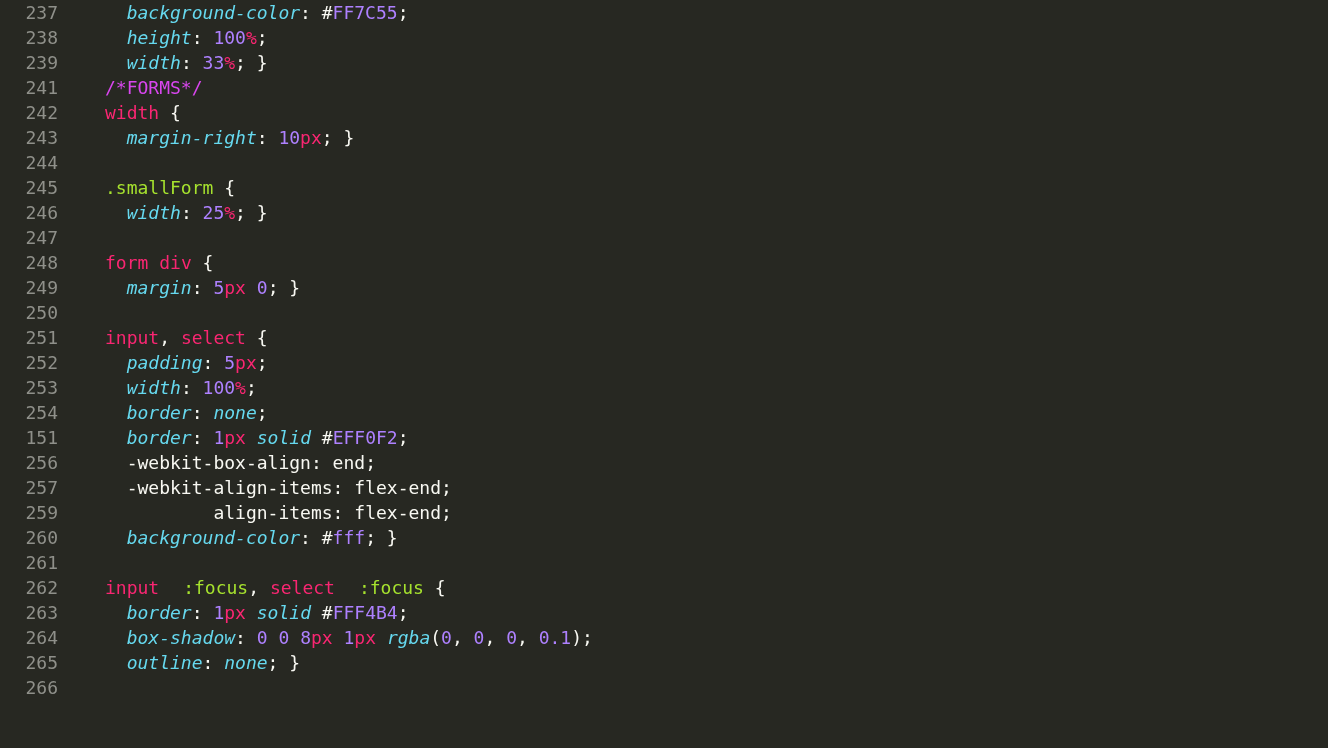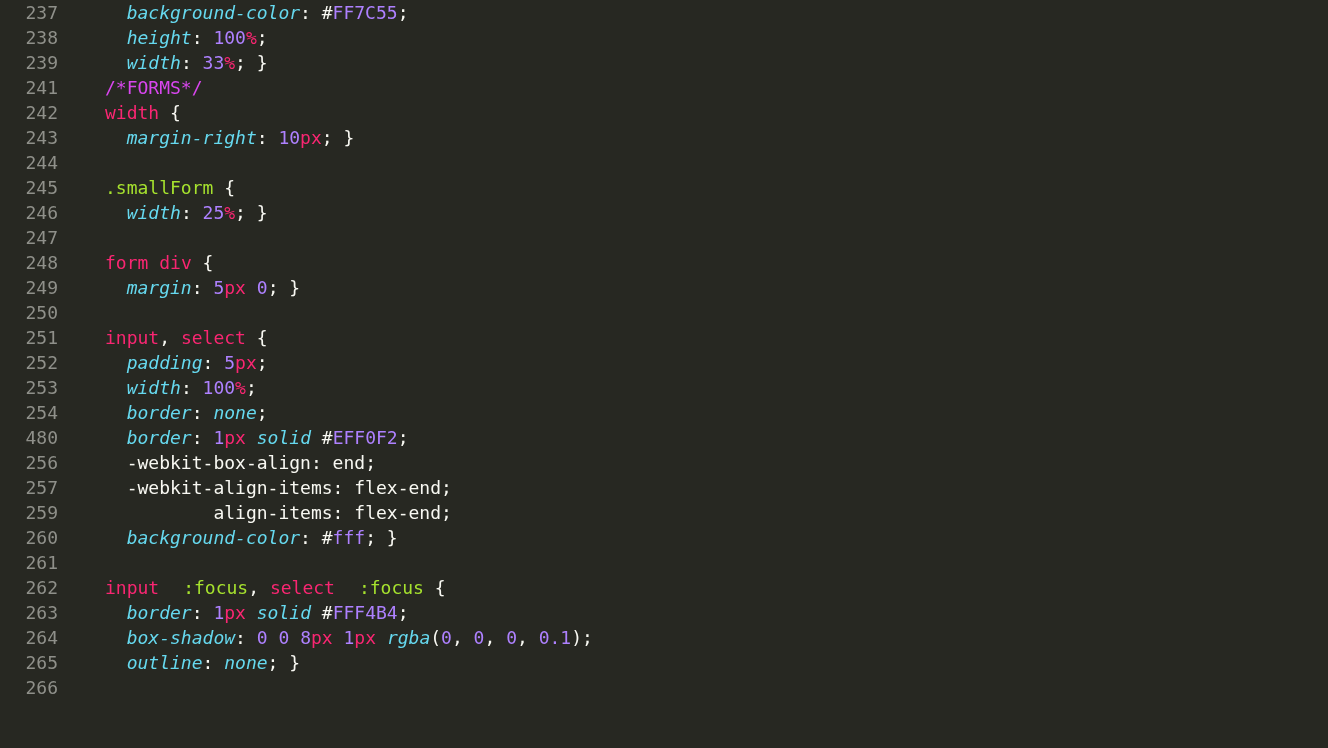--- a/index.html
+++ b/index.html
@@ -138,21 +138,21 @@
     <span class="gutter">253</span>
     <span class="code"><span class="guide">  </span><span class="prop">width</span><span class="punct">: </span><span class="num">100</span><span class="unit">%</span><span class="punct">;</span></span>
   </div>
 
   <div class="row">
     <span class="gutter">254</span>
     <span class="code"><span class="guide">  </span><span class="prop">border</span><span class="punct">: </span><span class="kw">none</span><span class="punct">;</span></span>
   </div>
 
   <div class="row">
-    <span class="gutter">480</span>
+    <span class="gutter">151</span>
     <span class="code"><span class="guide">  </span><span class="prop">border</span><span class="punct">: </span><span class="num">1</span><span class="unit">px</span><span class="plain"> </span><span class="kw">solid</span><span class="plain"> </span><span class="punct">#</span><span class="num">EFF0F2</span><span class="punct">;</span></span>
   </div>
 
   <div class="row">
     <span class="gutter">256</span>
     <span class="code"><span class="guide">  </span><span class="vendprop">-webkit-box-align</span><span class="punct">: </span><span class="plain">end</span><span class="punct">;</span></span>
   </div>
 
   <div class="row">
     <span class="gutter">257</span>

